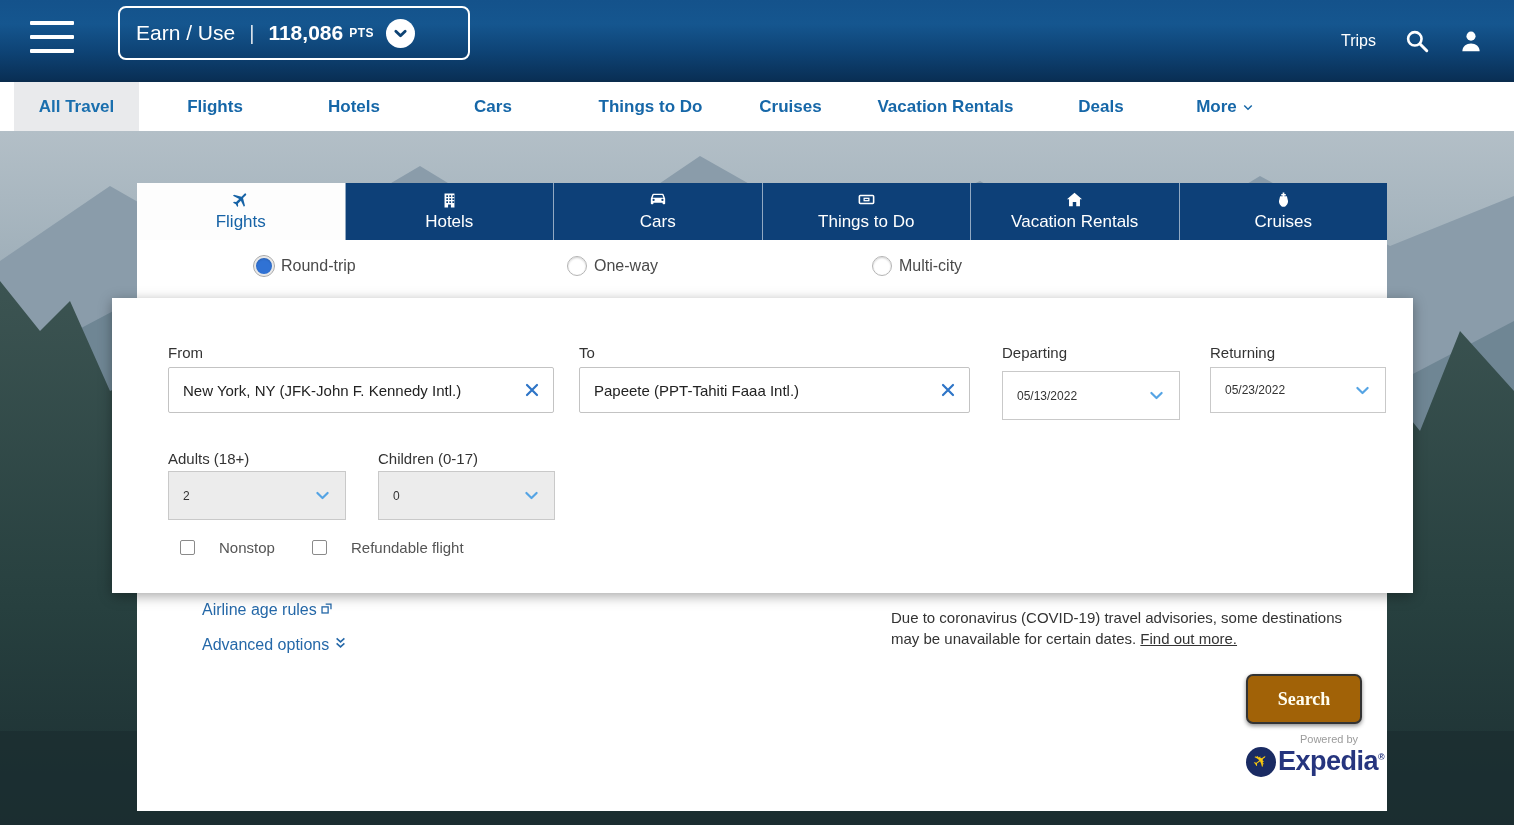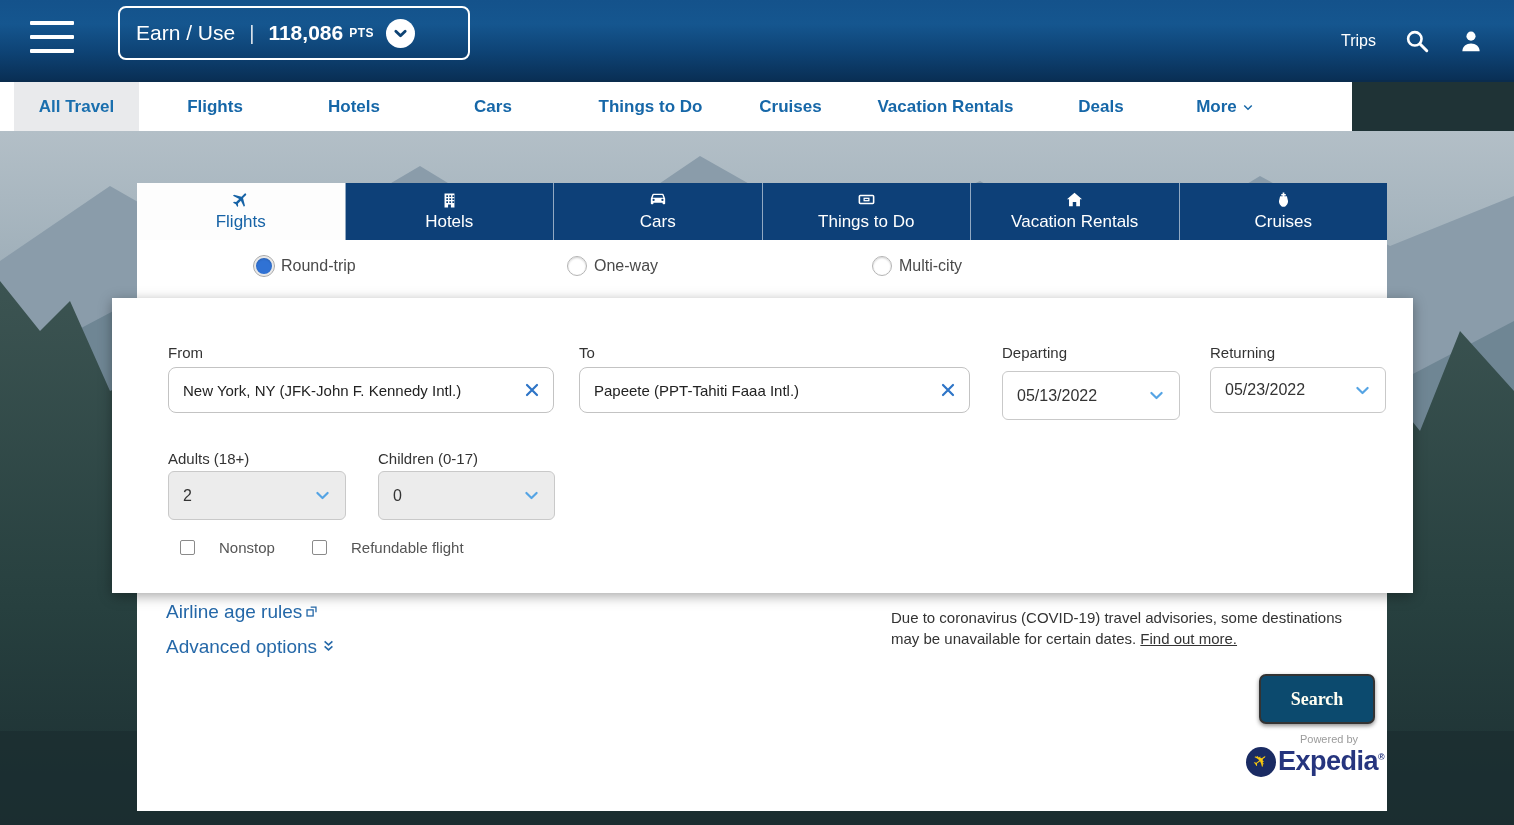--- a/index.html
+++ b/index.html
@@ -24,21 +24,21 @@
     display:flex; align-items:center; justify-content:center; }
   .brand { position:absolute; left:50%; top:0; height:82px; transform:translateX(-50%);
     display:flex; align-items:center; gap:9px; color:#fff; }
   .brand-text { font-size:18px; font-weight:600; letter-spacing:1.3px; }
   .brand sup { font-size:8px; vertical-align:super; }
   .topbar-right { position:absolute; right:30px; top:0; height:82px; display:flex; align-items:center; gap:28px; }
   .trips { color:#fff; font-size:16px; cursor:pointer; }
   .icon-btn { cursor:pointer; display:flex; align-items:center; }
 
   
-  .navbar { position:absolute; left:0; top:82px; width:1352px; height:49px; background:#fff;
+  .navbar { position:absolute; left:0; top:82px; width:1514px; height:49px; background:#fff;
     display:flex; align-items:stretch; }
   .nav-item { display:flex; align-items:center; justify-content:center; font-size:17px;
     font-weight:600; color:#1667a8; cursor:pointer; }
   .nav-item.active { background:#e9eaec; font-weight:700; color:#1a6fae; width:125px; }
   .nav-item .mchev { margin-left:5px; margin-top:2px; }
 
   
   .hero-bg { position:absolute; left:0; top:131px; width:1514px; height:694px; }
 
   
@@ -55,41 +55,41 @@
   .radio-opt { position:absolute; top:16px; display:flex; align-items:center; gap:7px;
     font-size:16px; color:#4a4a4a; cursor:pointer; }
   .radio { width:20px; height:20px; border-radius:50%; background:#fff; border:1px solid #b5b5b5;
     box-shadow:inset 0 1px 2px rgba(0,0,0,.18); }
   .radio.sel { background:#3072d4; border:2px solid #e8e8e8; outline:1px solid #a8a8a8; }
 
   
   .card { position:absolute; left:112px; top:298px; width:1301px; height:295px; background:#fff;
     box-shadow:0 3px 12px rgba(0,0,0,.35); z-index:4; }
   .flabel { position:absolute; font-size:15px; color:#333; }
-  .field { position:absolute; background:#fff; border:1px solid #c3c3c3; border-radius:8px;
+  .field { position:absolute; background:#fff; border:1px solid #c3c3c3; border-radius:2px;
     display:flex; align-items:center; padding:8px 14px; font-size:15px; color:#222; cursor:text; }
   .field .fx { margin-left:auto; cursor:pointer; display:flex; }
-  .selbox { position:absolute; background:#ececec; border:1px solid #c9c9c9; border-radius:6px;
-    display:flex; align-items:center; padding:0 14px; font-size:16px; color:#333; cursor:pointer; }
+  .selbox { position:absolute; background:#ececec; border:1px solid #c9c9c9; border-radius:0;
+    display:flex; align-items:center; padding:0 14px; font-size:12px; color:#333; cursor:pointer; }
   .selbox.white { background:#fff; }
   .selbox .schev { margin-left:auto; display:flex; }
   .cb-opt { position:absolute; display:flex; align-items:center; gap:24px; font-size:15px;
     color:#555; cursor:pointer; }
   .cbox { width:15px; height:15px; border:1.5px solid #8a8a8a; border-radius:2px; background:#fff; }
 
   
   .panel-bottom { position:absolute; left:137px; top:593px; width:1250px; height:218px; background:#fff; z-index:2; }
-  .tlink { position:absolute; font-size:19px; color:#2568a8; cursor:pointer; display:flex;
-    align-items:center; gap:3px; }
+  .tlink { position:absolute; font-size:16px; color:#2568a8; cursor:pointer; display:flex;
+    align-items:center; gap:3px;margin-left:36px; }
   .covid { position:absolute; left:754px; top:14px; width:480px; font-size:15px; color:#333; line-height:21px; }
   .covid a { color:#333; text-decoration:underline; cursor:pointer; }
   .search-btn { position:absolute; left:1109px; top:81px; width:116px; height:50px;
-    background:#0c4a6e; border:2px solid #333; border-radius:7px; color:#fffef2;
+    background:#a16207; border:2px solid #333; border-radius:7px; color:#fffef2;
     font-family:"Liberation Serif", serif; font-weight:700; font-size:18px; cursor:pointer;
-    box-shadow:0 2px 4px rgba(0,0,0,.45);margin-left:13px; }
+    box-shadow:0 2px 4px rgba(0,0,0,.45); }
   .expedia { position:absolute; left:1108px; top:140px; width:140px; text-align:center; }
   .powered { font-size:11px; color:#9b9b9b; margin-left:28px; }
   .exp-row { display:flex; align-items:center; justify-content:center; gap:2px; margin-top:1px; }
   .exp-circle { width:30px; height:30px; border-radius:50%; background:#1a2b63; display:flex;
     align-items:center; justify-content:center; }
   .exp-circle span { color:#f9c80e; font-size:18px; transform:rotate(-38deg); margin-top:-2px; }
   .exp-name { font-size:27px; font-weight:700; color:#26357e; letter-spacing:-.5px; }
   .exp-name sup { font-size:9px; }
 </style>
 </head>

